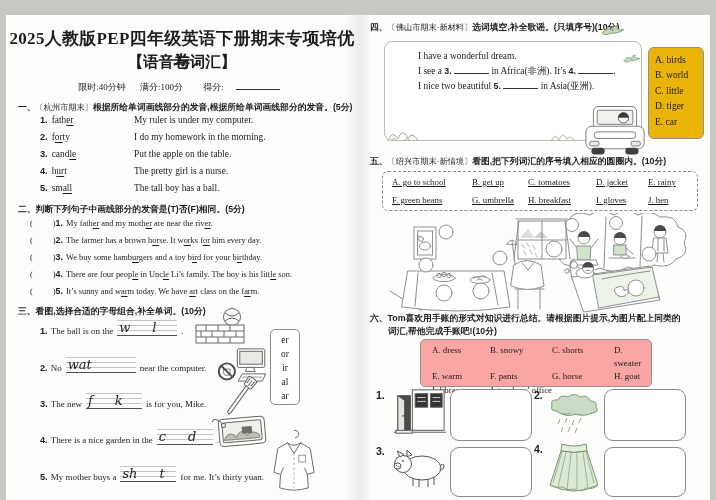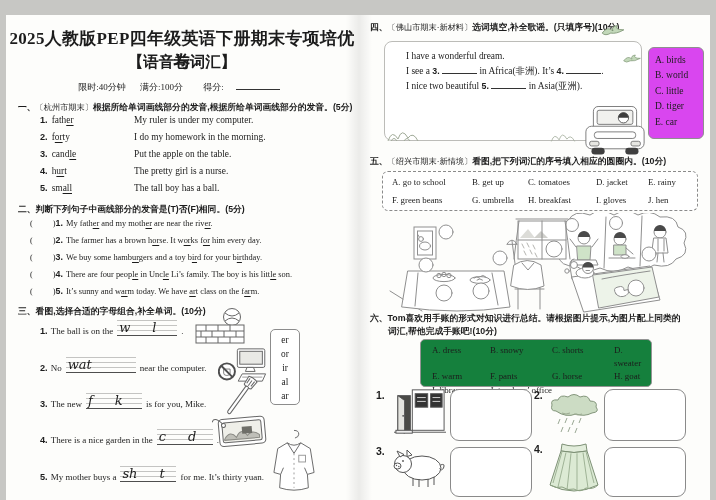--- a/index.html
+++ b/index.html
@@ -34,27 +34,27 @@
     background:linear-gradient(#c4c4c2,#c4c4c2) 0 2px/100% 1px no-repeat,
                linear-gradient(#c4c4c2,#c4c4c2) 0 7px/100% 1px no-repeat,
                linear-gradient(#c4c4c2,#c4c4c2) 0 12px/100% 1px no-repeat,
                linear-gradient(#4e4e4e,#4e4e4e) 0 17px/100% 1px no-repeat;}
   .f-hw{font-family:"DejaVu Serif",serif;font-style:italic;font-size:13px;line-height:16px;padding:0 2px;}
   .f-gap{display:inline-block;width:18px;height:1px;}
   .lettersbox{border:1px solid #8c8c8c;border-radius:5px;background:#fff;text-align:center;
               font-size:9.4px;line-height:14px;padding-top:3px;}
   .pbox{border:1px solid #bcbcb8;border-radius:8px;background:#fff;}
   .plines{position:absolute;}
-  .pline{font-size:9.4px;line-height:15.2px;white-space:nowrap;}
-  .obox{position:absolute;border:1.2px solid #8f8f8f;border-radius:6px;background:#d946ef;
+  .pline{font-size:9.4px;line-height:15.2px;white-space:nowrap;margin-left:12px;}
+  .obox{position:absolute;border:1.2px solid #8f8f8f;border-radius:6px;background:#eab308;
         font-size:9.5px;line-height:15.4px;padding:5px 0 0 6px;white-space:nowrap;}
   .dbox{position:absolute;border:1.2px dashed #8a8a8a;border-radius:6px;background:#fff;
         display:grid;grid-template-columns:80px 56px 68px 52px auto;font-size:8.8px;line-height:12px;
-        row-gap:6px;padding:6px 0 6px 9px;align-content:center;}
-  .obox6{position:absolute;border:1px solid #949494;border-radius:5px;background:#15803d;
+        row-gap:6px;padding:6px 0 6px 9px;align-content:center;text-decoration:underline;}
+  .obox6{position:absolute;border:1px solid #949494;border-radius:5px;background:#fca5a5;
          display:grid;grid-template-columns:58px 62px 62px auto;font-size:8.9px;line-height:13.2px;
          padding:4px 0 4px 11px;}
   .ansbox{position:absolute;border:1.4px solid #8a8a8a;border-radius:9px;background:#fff;}
   .inum{position:absolute;font-family:"Liberation Sans",sans-serif;font-weight:bold;font-size:10.5px;}
   svg{display:block;}
 </style>
 </head>
 <body>
 
 <div id="canvas">

